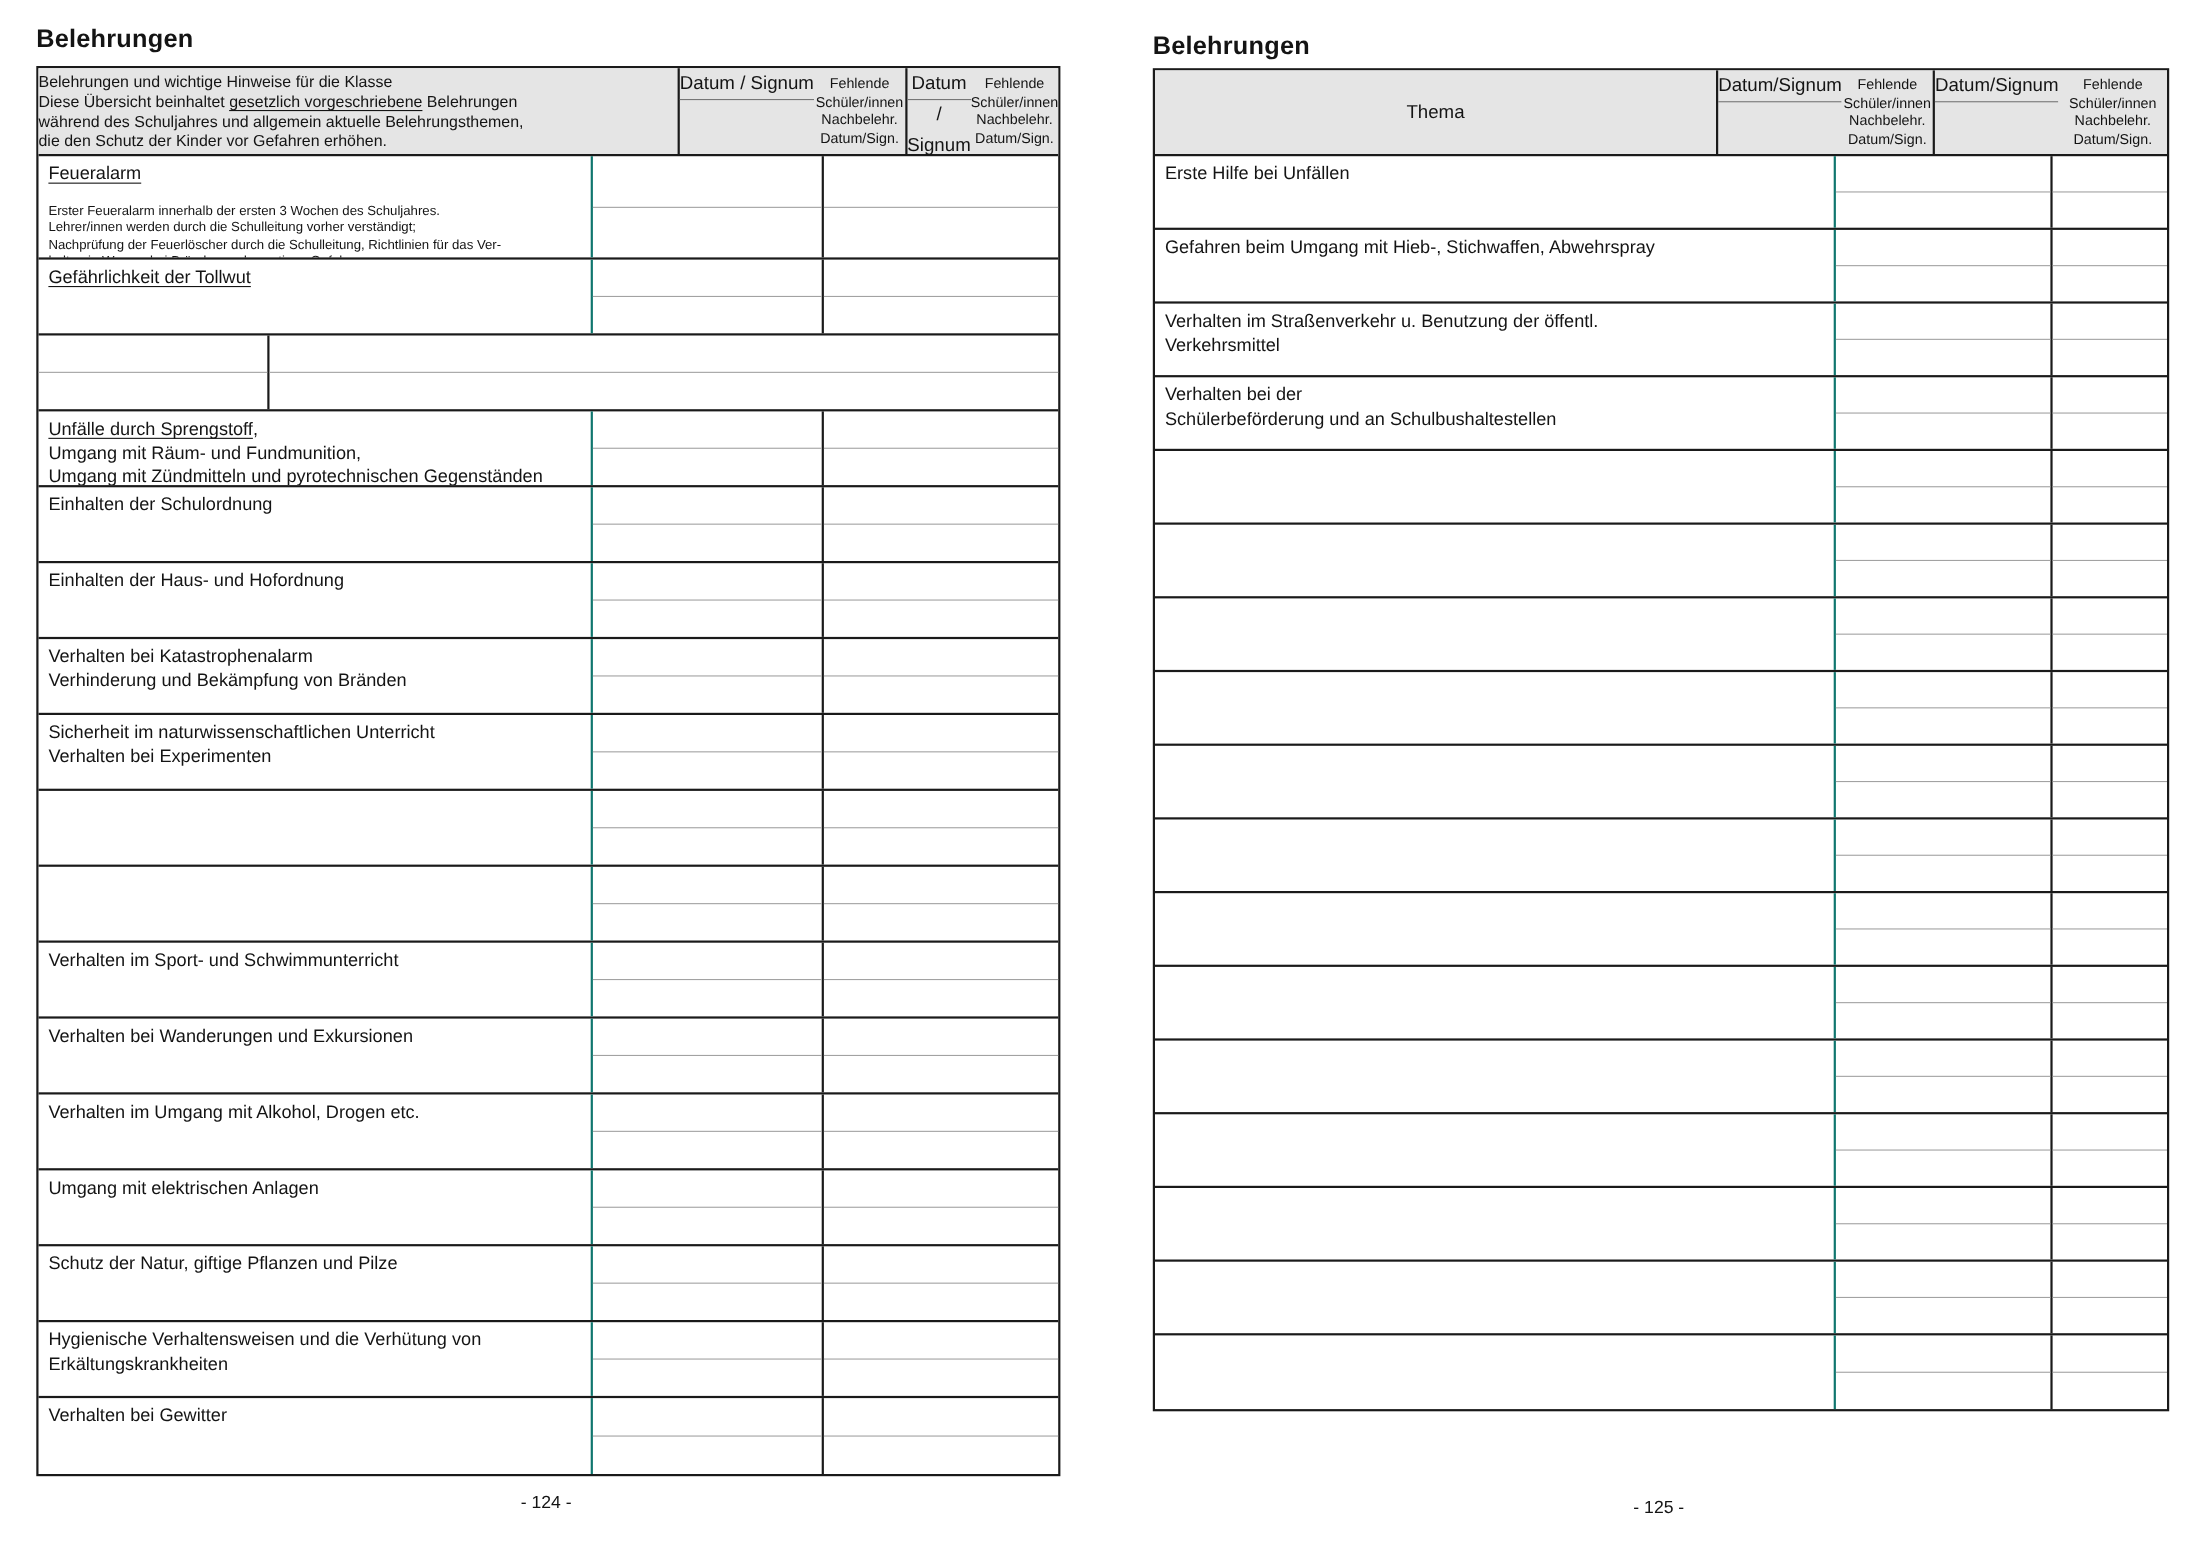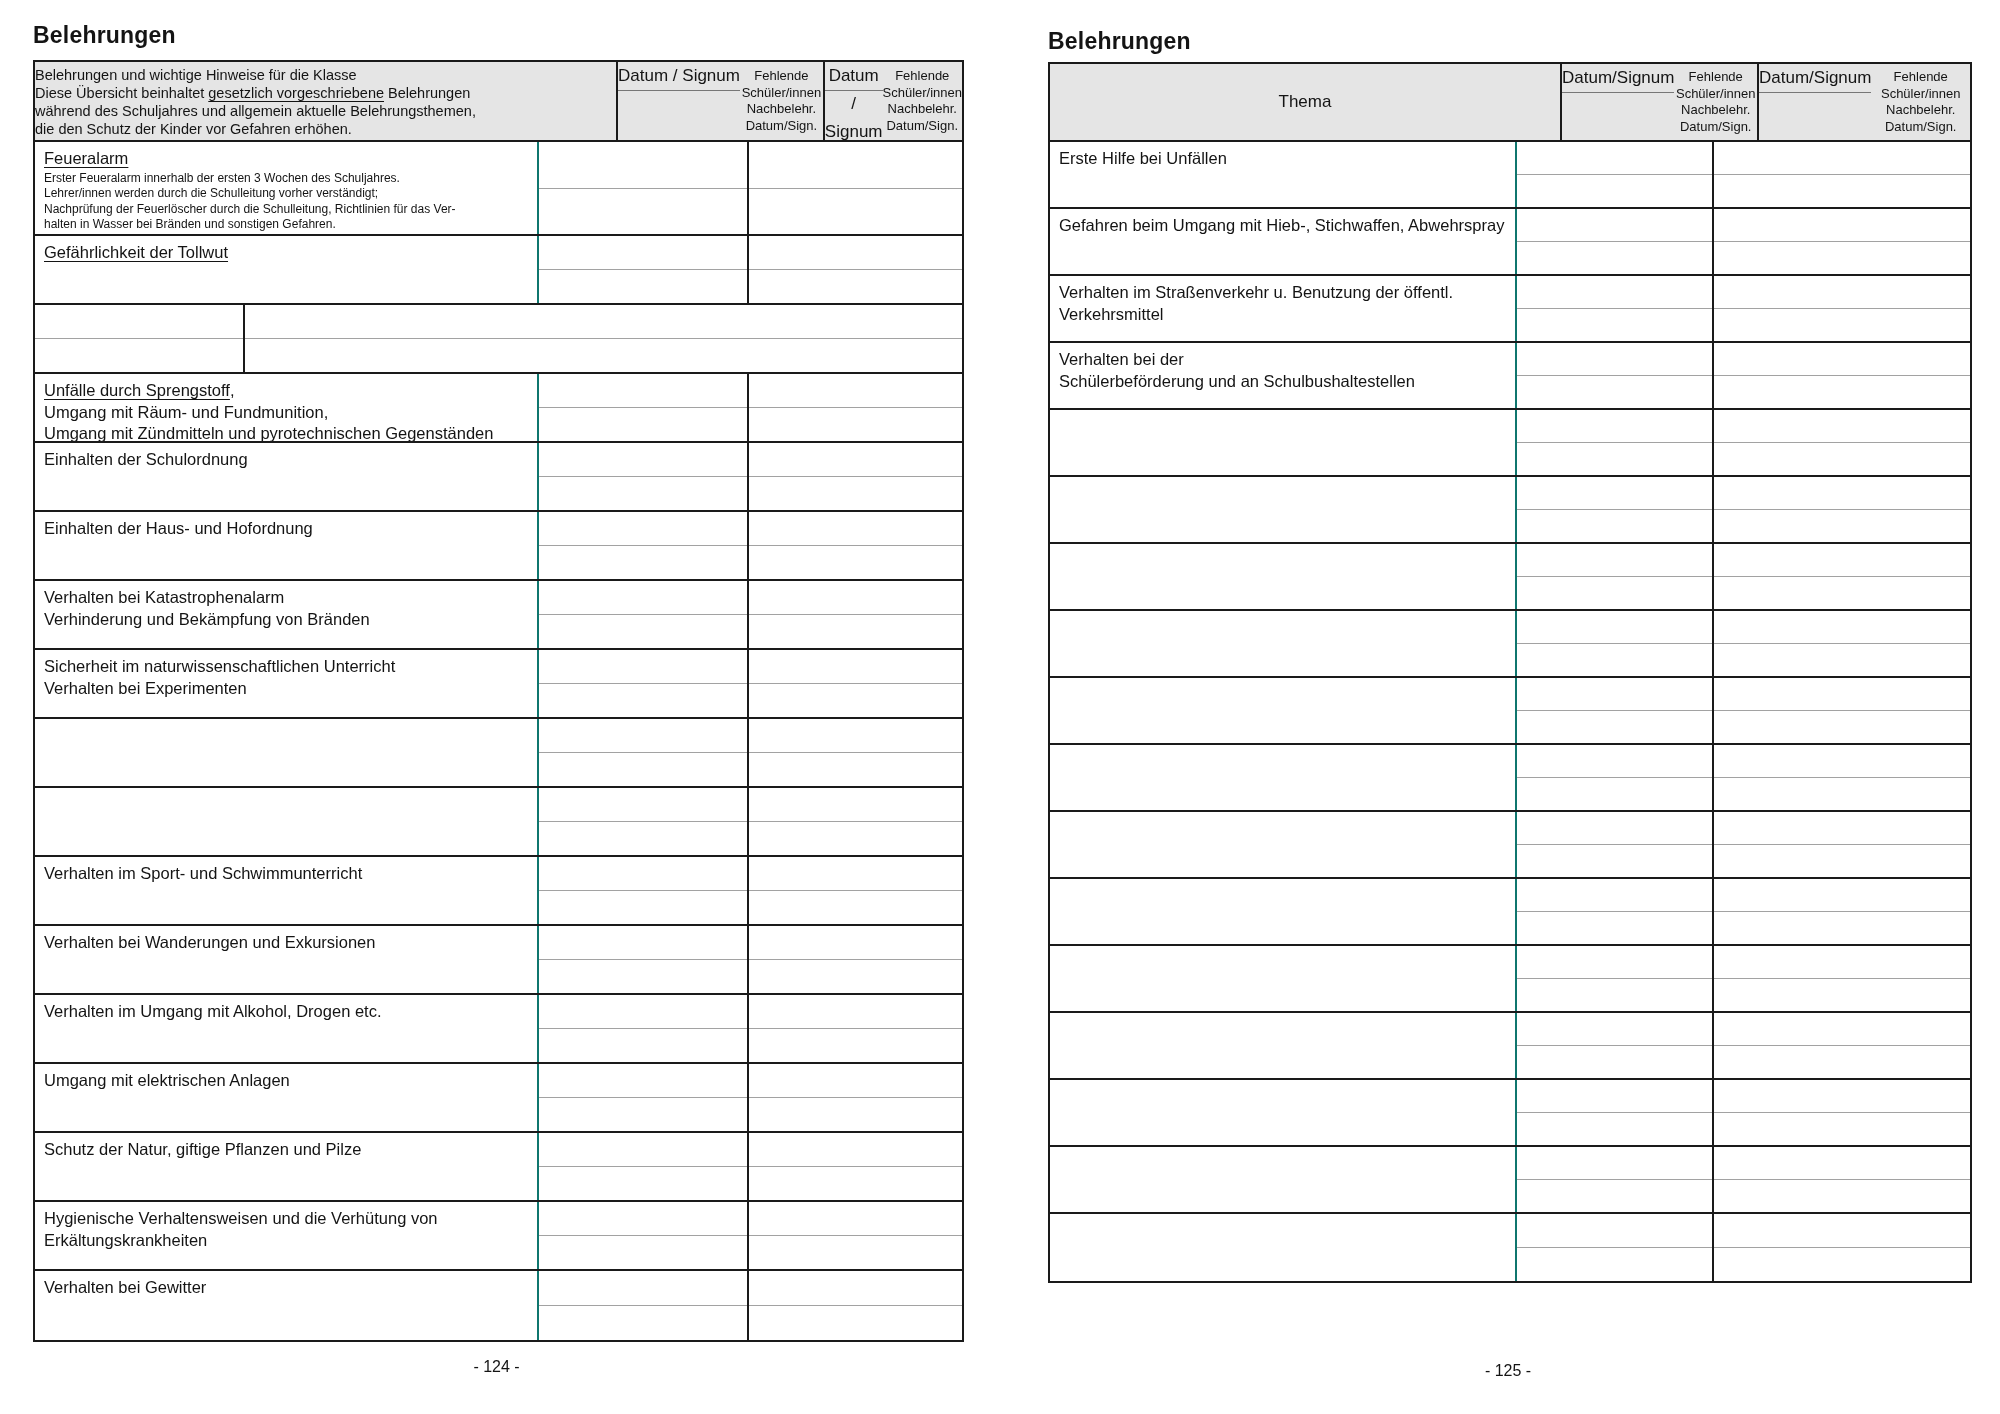--- a/index.html
+++ b/index.html
@@ -35,31 +35,31 @@
 
   
   .row{display:flex;box-sizing:border-box;border-bottom:2px solid #1a1a1a;}
   .row:last-child{border-bottom:none;}
   #tbl-left  .row{height:69px;}
   #tbl-left  .row.tall{height:94px;}
   #tbl-right .row{height:67px;}
   .c-topic{box-sizing:border-box;border-right:2px solid #0f766e;
            padding:6px 10px 0 9px;font-size:16.5px;line-height:21.5px;overflow:hidden;}
   #tbl-left  .c-topic{width:504px;}
-  #tbl-right .c-topic{width:467px;}
+  #tbl-right .c-topic{width:619px;}
   .c-date{box-sizing:border-box;border-right:2px solid #1a1a1a;
           display:flex;flex-direction:column;}
   #tbl-left  .c-date{width:210px;}
   #tbl-right .c-date{width:197px;}
   .c-date.last{flex:1;border-right:none;}
   .c-date .half-top{flex:1;}
   .c-date .half-bot{flex:1;border-top:1px solid #a2a2a2;}
 
   .u{text-decoration:underline;text-underline-offset:2.5px;}
-  .small-note{font-size:12px;line-height:15.5px;margin-top:1px;}
+  .small-note{font-size:12px;line-height:15.5px;margin-top:14px;}
 
   .pnum{position:absolute;font-size:16px;text-align:center;}
   #pnum-left{left:33px;width:927px;top:1358px;}
   #pnum-right{left:1048px;width:920px;top:1362px;}
 </style>
 </head>
 <body>
 
 <div class="page-title" id="title-left">Belehrungen</div>
 

